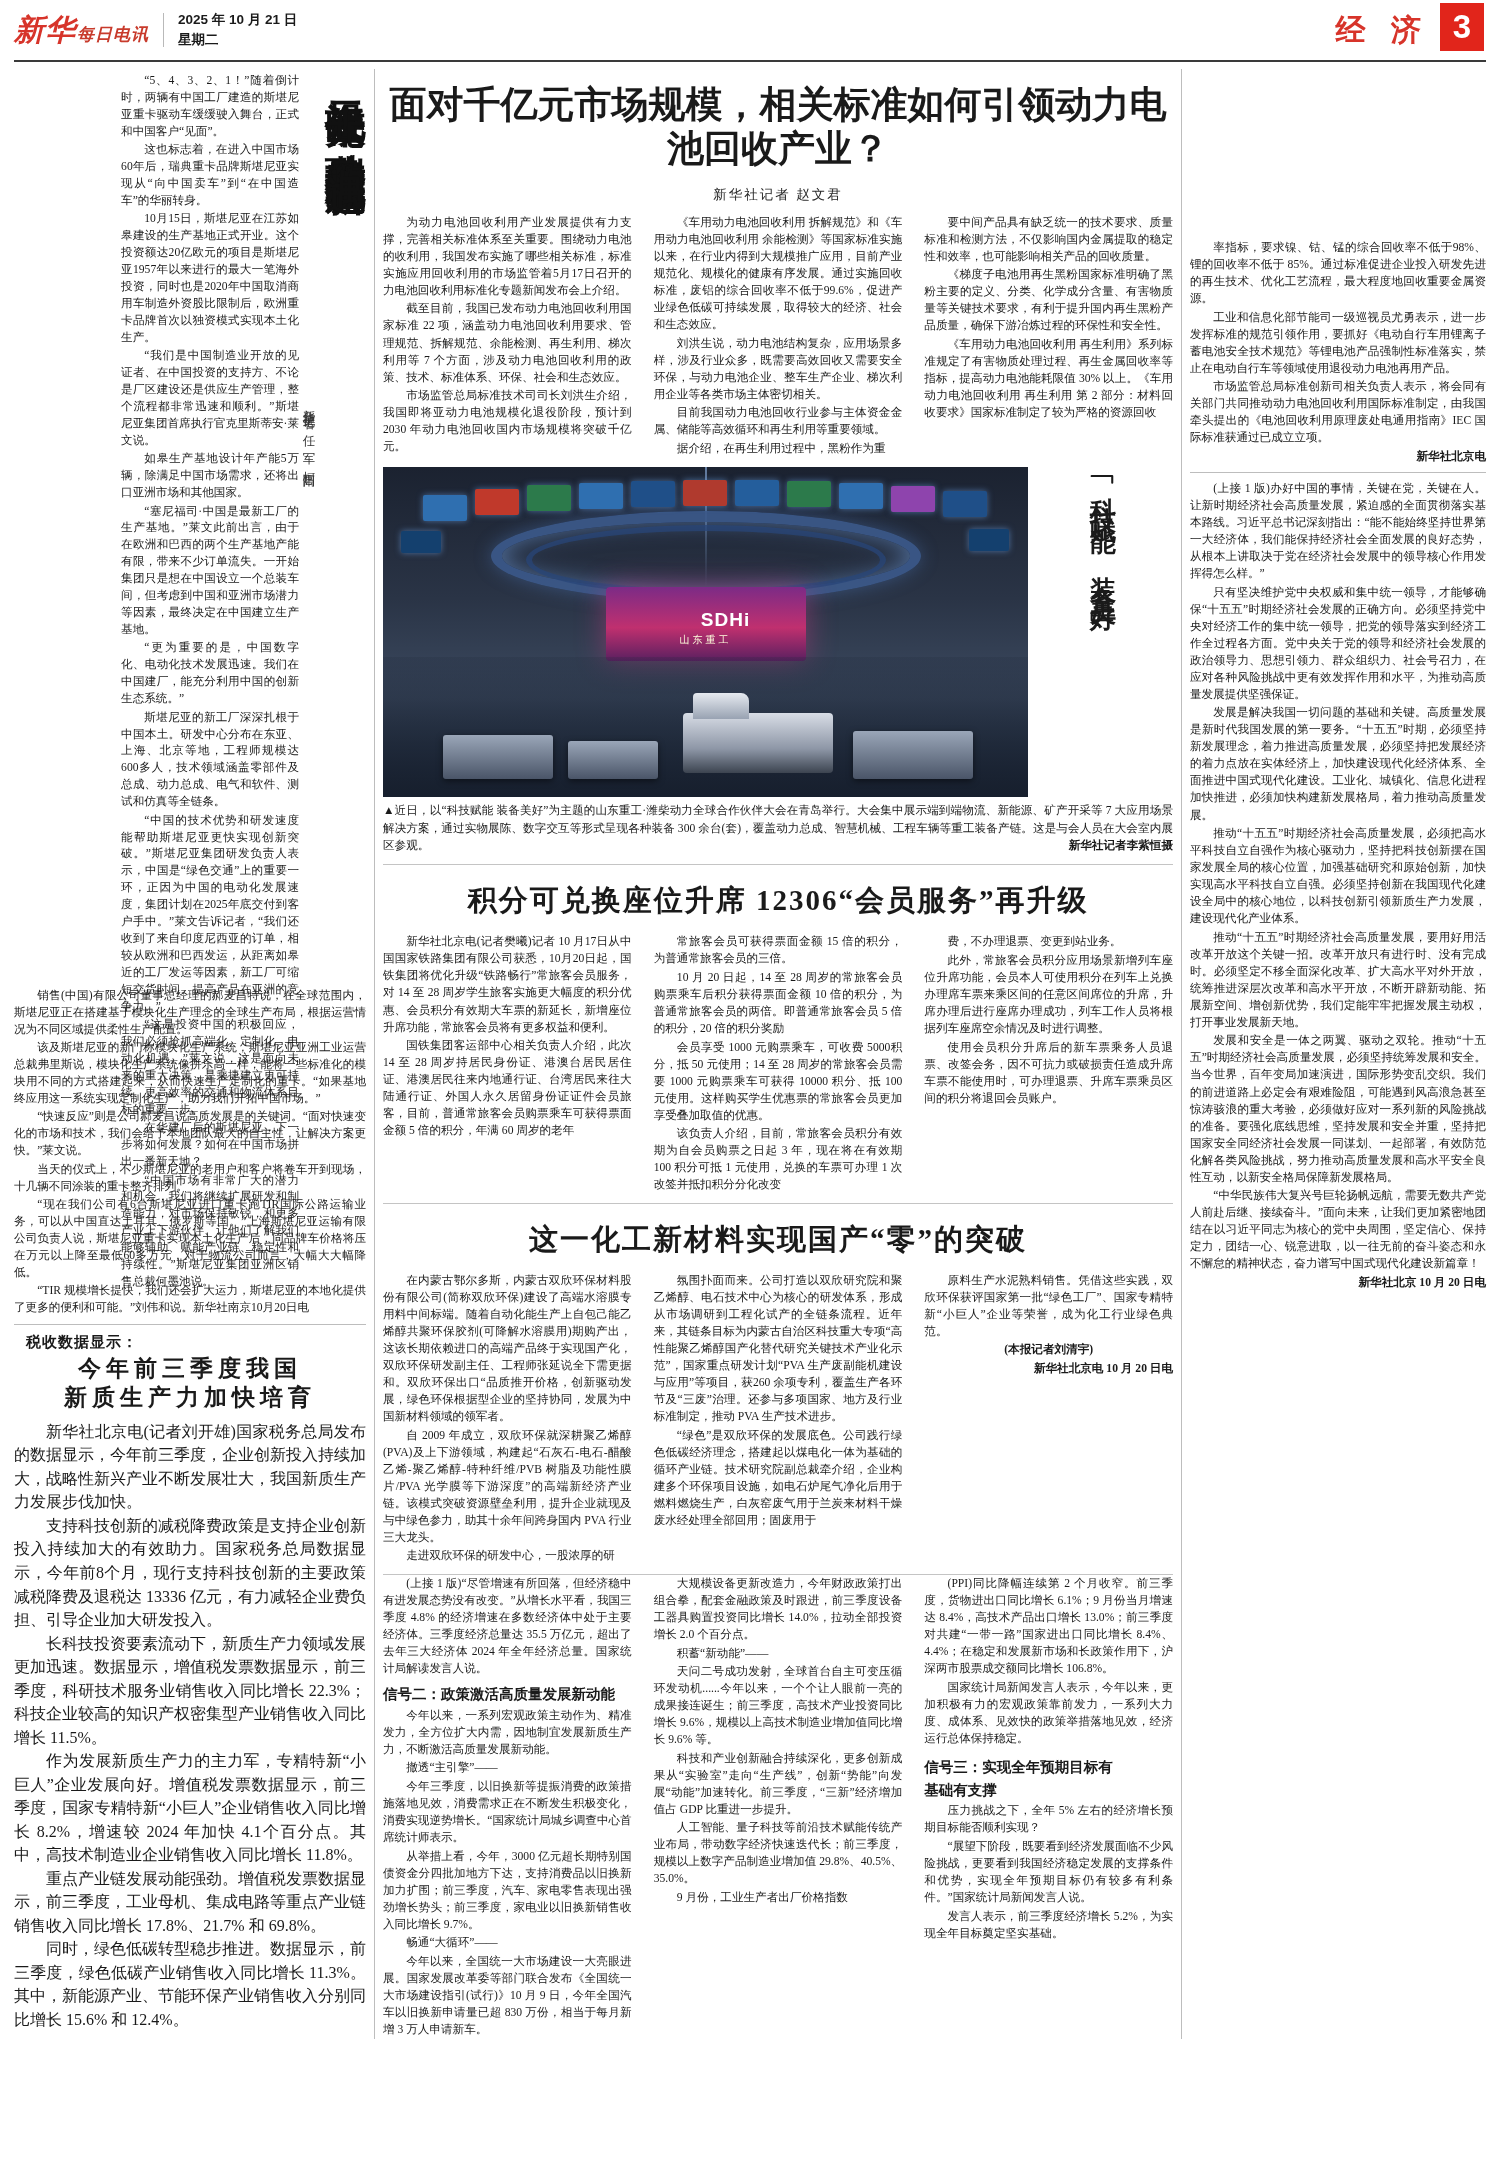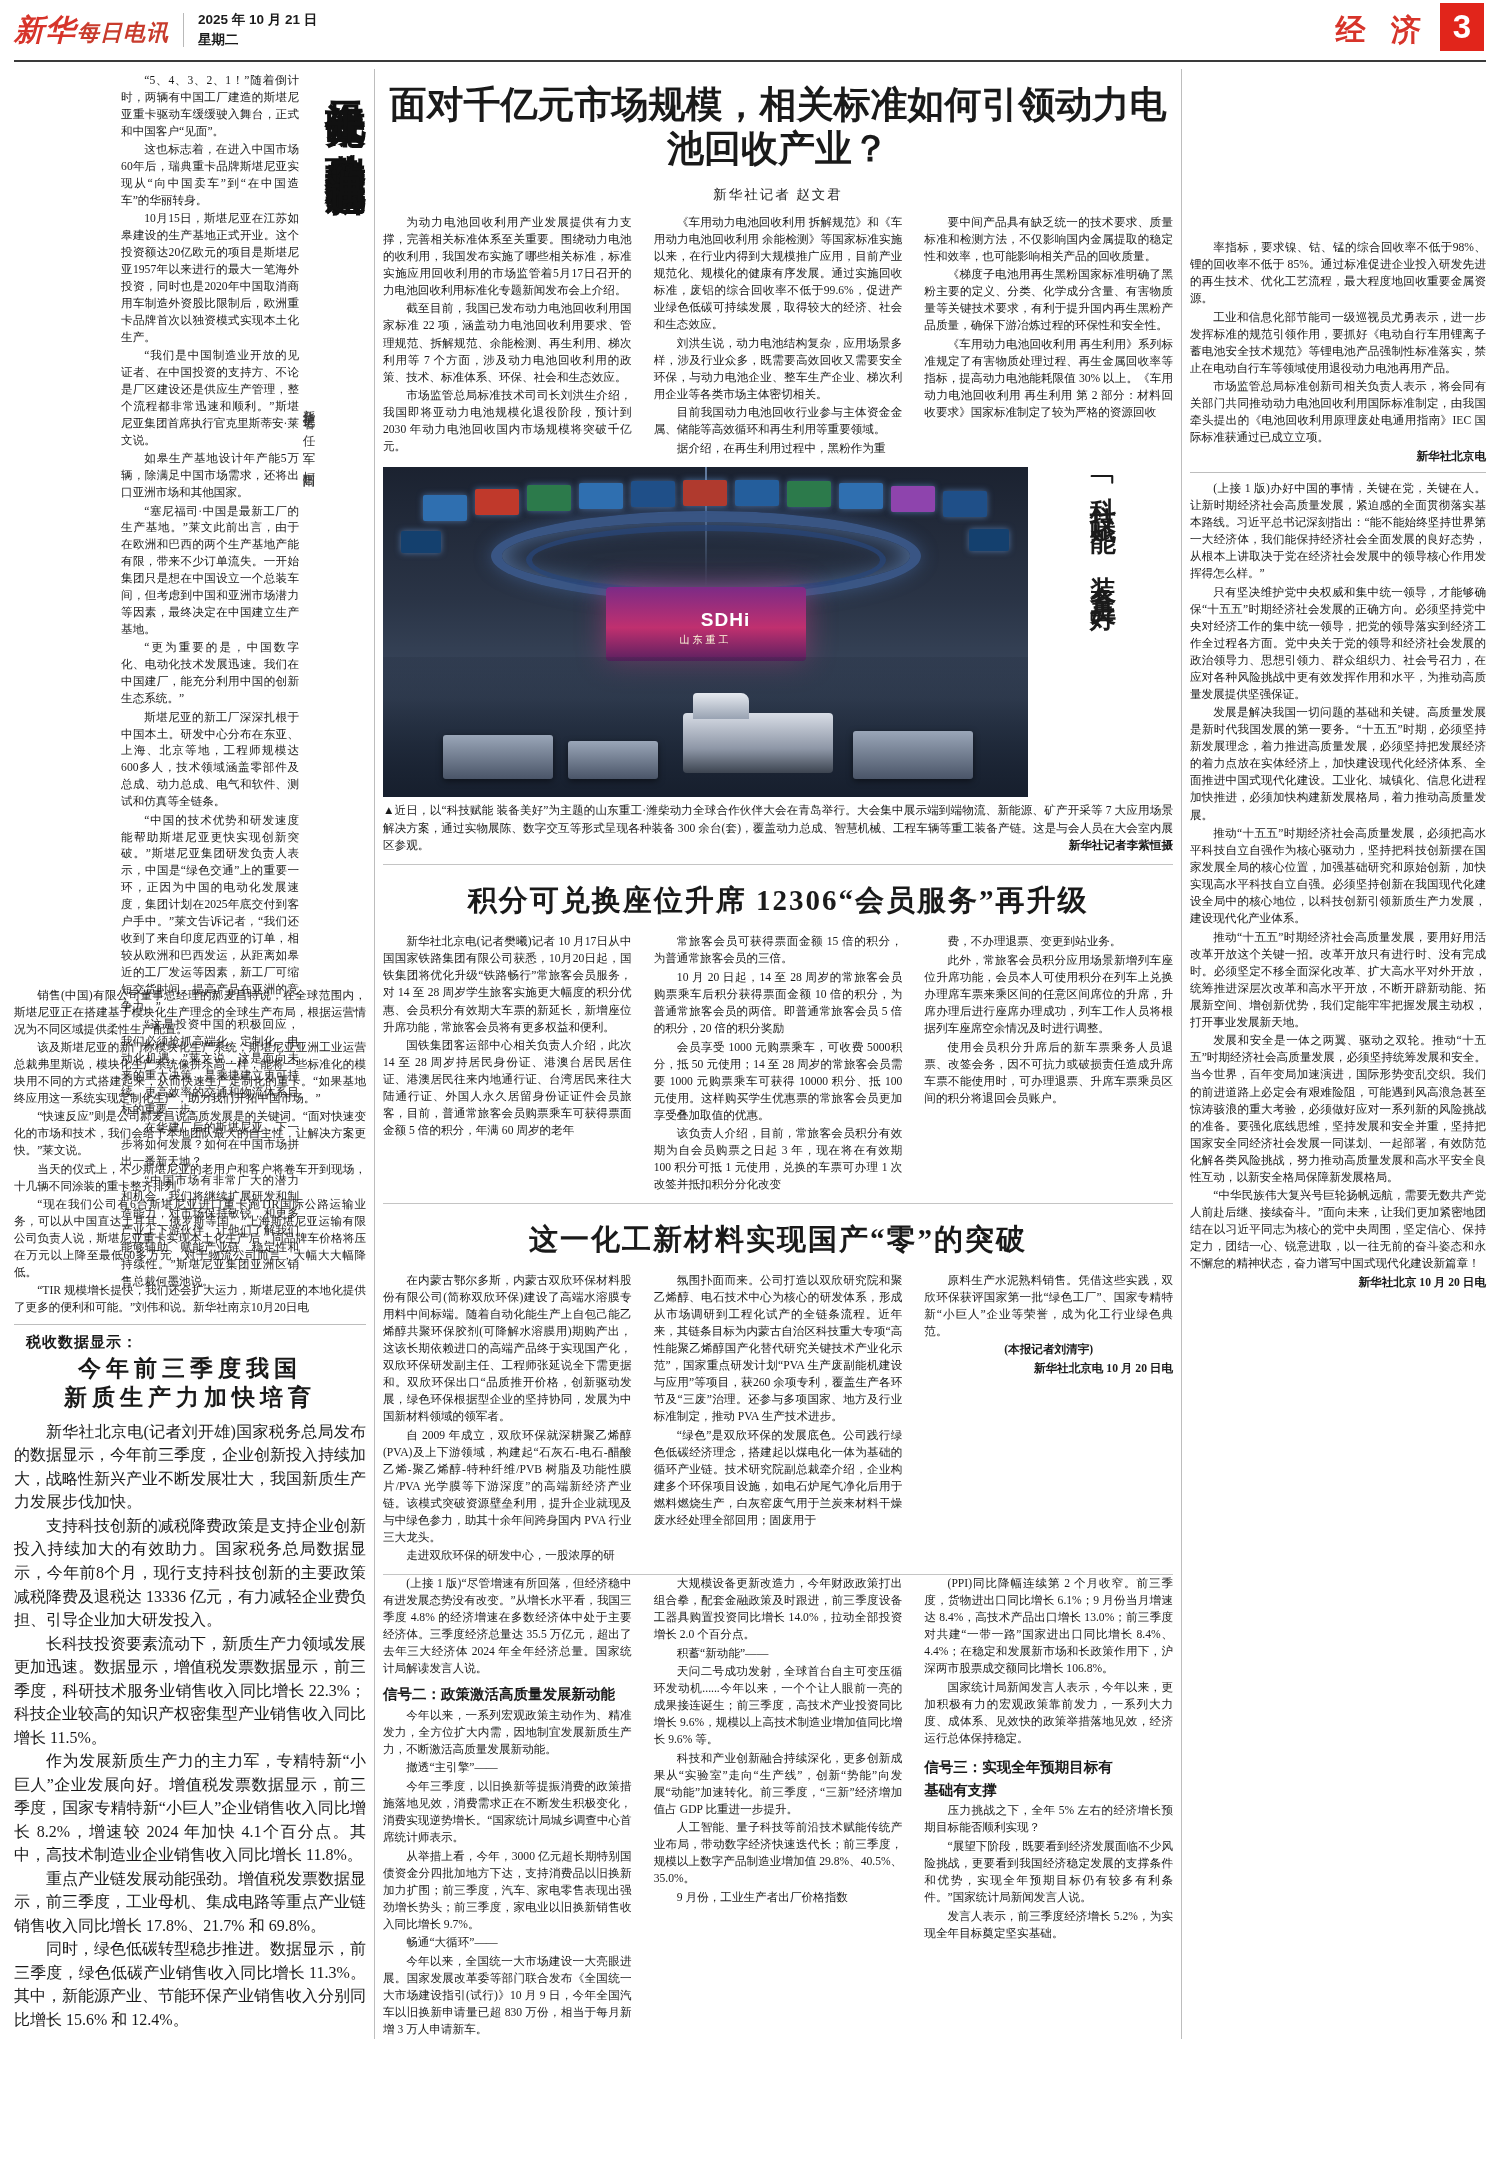--- a/index.html
+++ b/index.html
@@ -18,21 +18,21 @@
     height:62px; display:flex; align-items:center;
     border-bottom:2px solid #3a3a3a; position:relative;
   }
   .logo-cn {
     font-family:"Liberation Serif",serif;
     font-size:27px; font-weight:bold; letter-spacing:1px;
     font-style:italic;
     display:flex; align-items:baseline;
   }
   .logo-a { color:#d7342a; font-size:30px; font-weight:bold; }
-  .logo-b { color:#c83b2c; font-size:22px; font-weight:bold; margin-left:1px;}
+  .logo-b { color:#c83b2c; font-size:17px; font-weight:bold; margin-left:1px;}
   .logo-sep { width:1px; height:34px; background:#b9b9b9; margin:0 14px; }
   .dateblock { font-family:"Liberation Sans",sans-serif; font-size:13.5px; line-height:1.45; font-weight:bold; color:#1a1a1a;}
   .masthead-right { margin-left:auto; display:flex; align-items:center; gap:10px; padding-right:2px;}
   .section-name {
     font-size:30px; font-weight:bold; color:#d7342a;
     letter-spacing:9px; font-family:Liberation Serif, serif;
   }
   .page-num {
     background:#e1251b; color:#fff; width:44px; height:48px;
     display:flex; align-items:center; justify-content:center;

